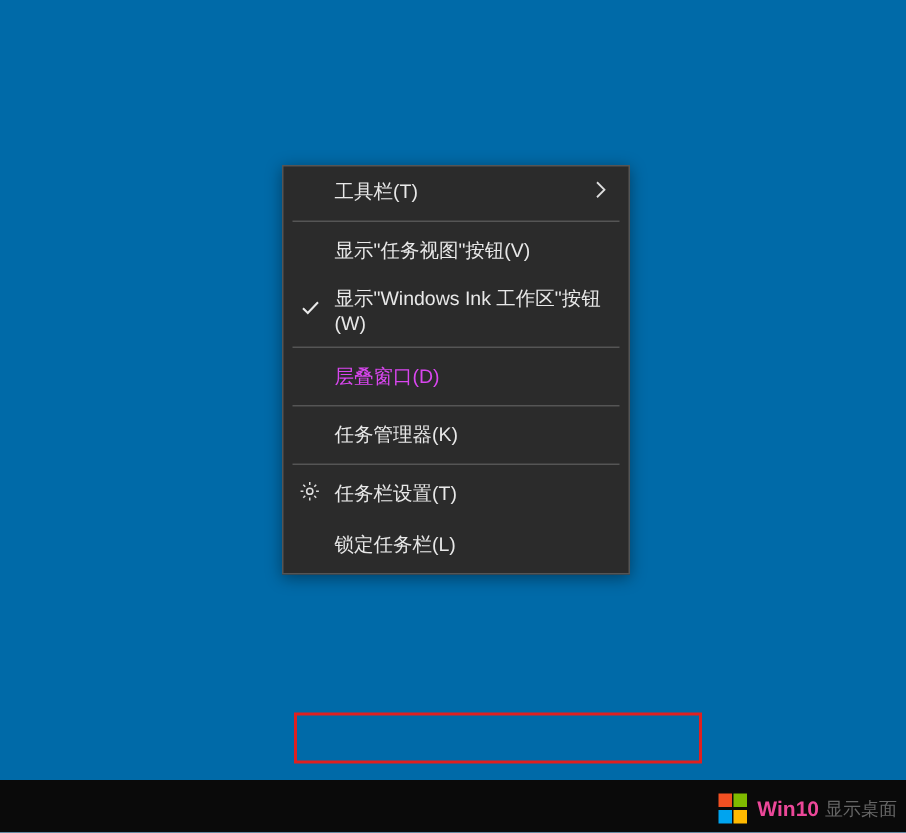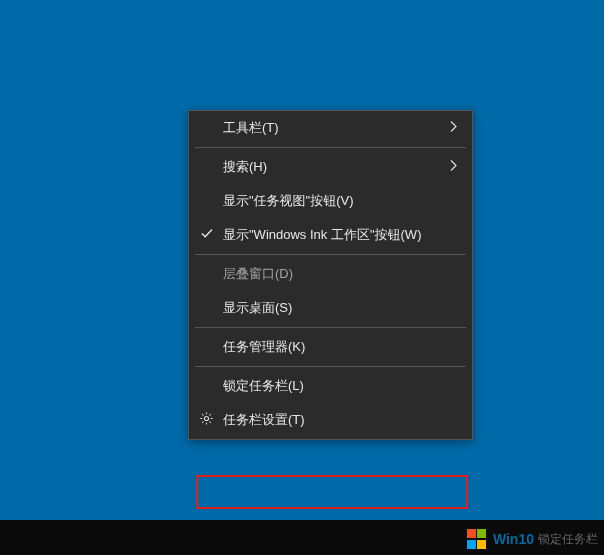--- a/index.html
+++ b/index.html
@@ -3,38 +3,38 @@
   <meta charset="utf-8">
   <style>
     * { margin: 0; padding: 0; box-sizing: border-box; }
     body { width: 604px; height: 555px; font-family: "Microsoft YaHei", "Segoe UI", sans-serif; overflow: hidden; position: relative; }
     .desktop { width: 604px; height: 520px; background: #006aa8; position: absolute; top: 0; left: 0; }
     .dark-bottom { width: 604px; height: 35px; background: #0a0a0a; position: absolute; bottom: 0; left: 0; }
     .context-menu {
       position: absolute;
       left: 188px;
       top: 110px;
-      width: 285px;
+      width: 232px;
       background: #2b2b2b;
       border: 1px solid #555;
       box-shadow: 0 2px 10px rgba(0,0,0,.4);
       z-index: 10;
       padding-bottom: 2px;
     }
     .menu-item {
       display: flex;
       align-items: center;
       min-height: 34px;
       padding: 6px 10px 6px 34px;
       color: #e8e8e8;
       font-size: 13px;
       position: relative;
       cursor: default;
     }
-    .menu-item.disabled { color: #a3a3a3; }
+    .menu-item.disabled { color: #d946ef; }
     .menu-item .chev {
       position: absolute;
       right: 14px;
       top: 50%;
       transform: translateY(-50%);
       color: #ddd;
     }
     .menu-item .check {
       position: absolute;
       left: 12px;
@@ -66,98 +66,87 @@
       bottom: 6px;
       display: flex;
       align-items: center;
       z-index: 30;
       font-size: 14px;
       color: #666;
     }
     .watermark .logo { display: inline-flex; flex-wrap: wrap; width: 20px; height: 20px; margin-right: 6px; gap: 1px; }
     .watermark .logo span { width: 9px; height: 9px; }
     .wl-r { background: #f25022; } .wl-g { background: #7fba00; } .wl-b { background: #00a4ef; } .wl-y { background: #ffb900; }
-    .watermark .brand { color: #0369a1; font-weight: 600; }
+    .watermark .brand { color: #ec4899; font-weight: 600; }
     .watermark .sub { color: #666; font-size: 12px; margin-left: 4px; }
   </style>
 </head>
 <body>
 
 <div class="desktop"></div>
 <div class="dark-bottom"></div>
 
 <div class="context-menu">
 
   <div class="menu-item">
     <span>工具栏(T)</span>
     <span class="chev">
       <svg width="8" height="12" viewBox="0 0 8 12">
           <path d="M1 1 L6 6 L1 11" stroke="currentColor" stroke-width="1.2" fill="none"></path>
         </svg>
     </span>
   </div>
   <div class="separator"></div>
 
-  <div class="menu-item">
-    <span>搜索(H)</span>
-    <span class="chev">
-      <svg width="8" height="12" viewBox="0 0 8 12">
-          <path d="M1 1 L6 6 L1 11" stroke="currentColor" stroke-width="1.2" fill="none"></path>
-        </svg>
-    </span>
-  </div>
 
   <div class="menu-item">
     <span>显示"任务视图"按钮(V)</span>
   </div>
 
   <div class="menu-item">
     <span class="check">
       <svg width="12" height="12" viewBox="0 0 12 12">
           <path d="M1 6 L4.2 9.2 L11 2" stroke="currentColor" stroke-width="1.4" fill="none"></path>
         </svg>
     </span>
     <span>显示"Windows Ink 工作区"按钮(W)</span>
   </div>
 
   <div class="separator"></div>
 
   <div class="menu-item disabled">
     <span>层叠窗口(D)</span>
   </div>
 
-  <div class="menu-item">
-    <span>显示桌面(S)</span>
-  </div>
   <div class="separator"></div>
 
   <div class="menu-item">
     <span>任务管理器(K)</span>
   </div>
   <div class="separator"></div>
-
-  <div class="menu-item">
-    <span>锁定任务栏(L)</span>
-  </div>
 
   <div class="menu-item">
     <span class="gear">
       <svg width="15" height="15" viewBox="0 0 16 16">
           <circle cx="8" cy="8" r="2.2" stroke="currentColor" stroke-width="1.1" fill="none"></circle>
           <path d="M8 1.5v2M8 12.5v2M1.5 8h2M12.5 8h2M3.4 3.4l1.4 1.4M11.2 11.2l1.4 1.4M12.6 3.4l-1.4 1.4M4.8 11.2l-1.4 1.4" stroke="currentColor" stroke-width="1.1"></path>
         </svg>
     </span>
     <span>任务栏设置(T)</span>
+  </div>
+
+  <div class="menu-item">
+    <span>锁定任务栏(L)</span>
   </div>
 </div>
 
 <div class="highlight-box"></div>
 
 <div class="watermark">
   <span class="logo">
     <span class="wl-r"></span>
       <span class="wl-g"></span>
       <span class="wl-b"></span>
       <span class="wl-y"></span>
   </span>
   <span class="brand">Win10</span>
-  <span class="sub">锁定任务栏</span>
+  <span class="sub">显示桌面</span>
 </div>
 
 </body></html>

